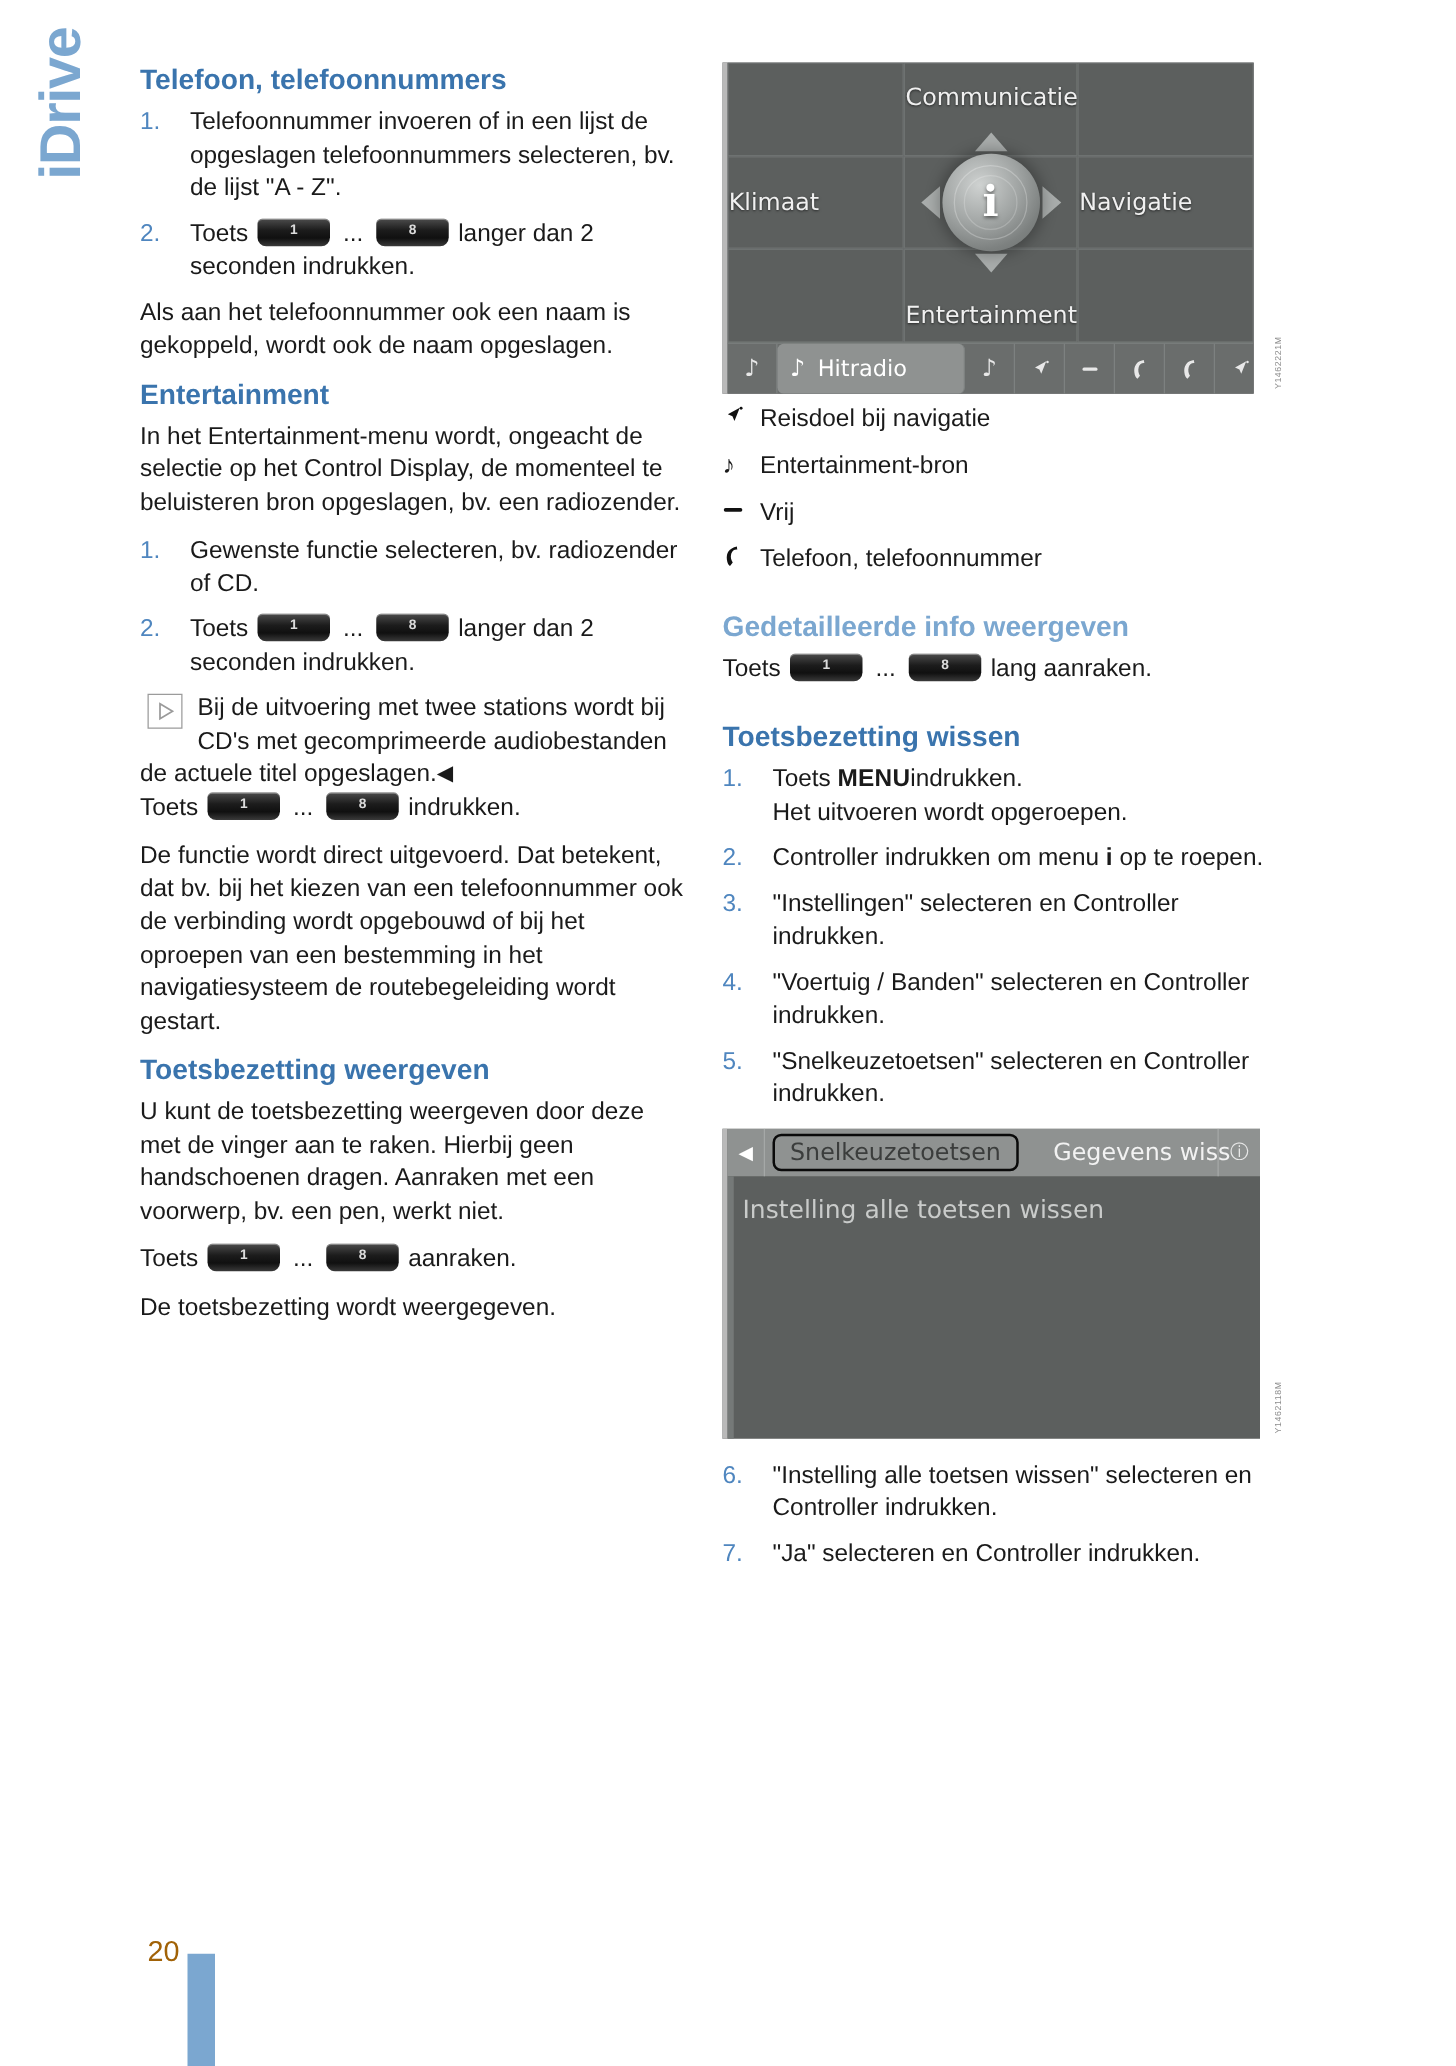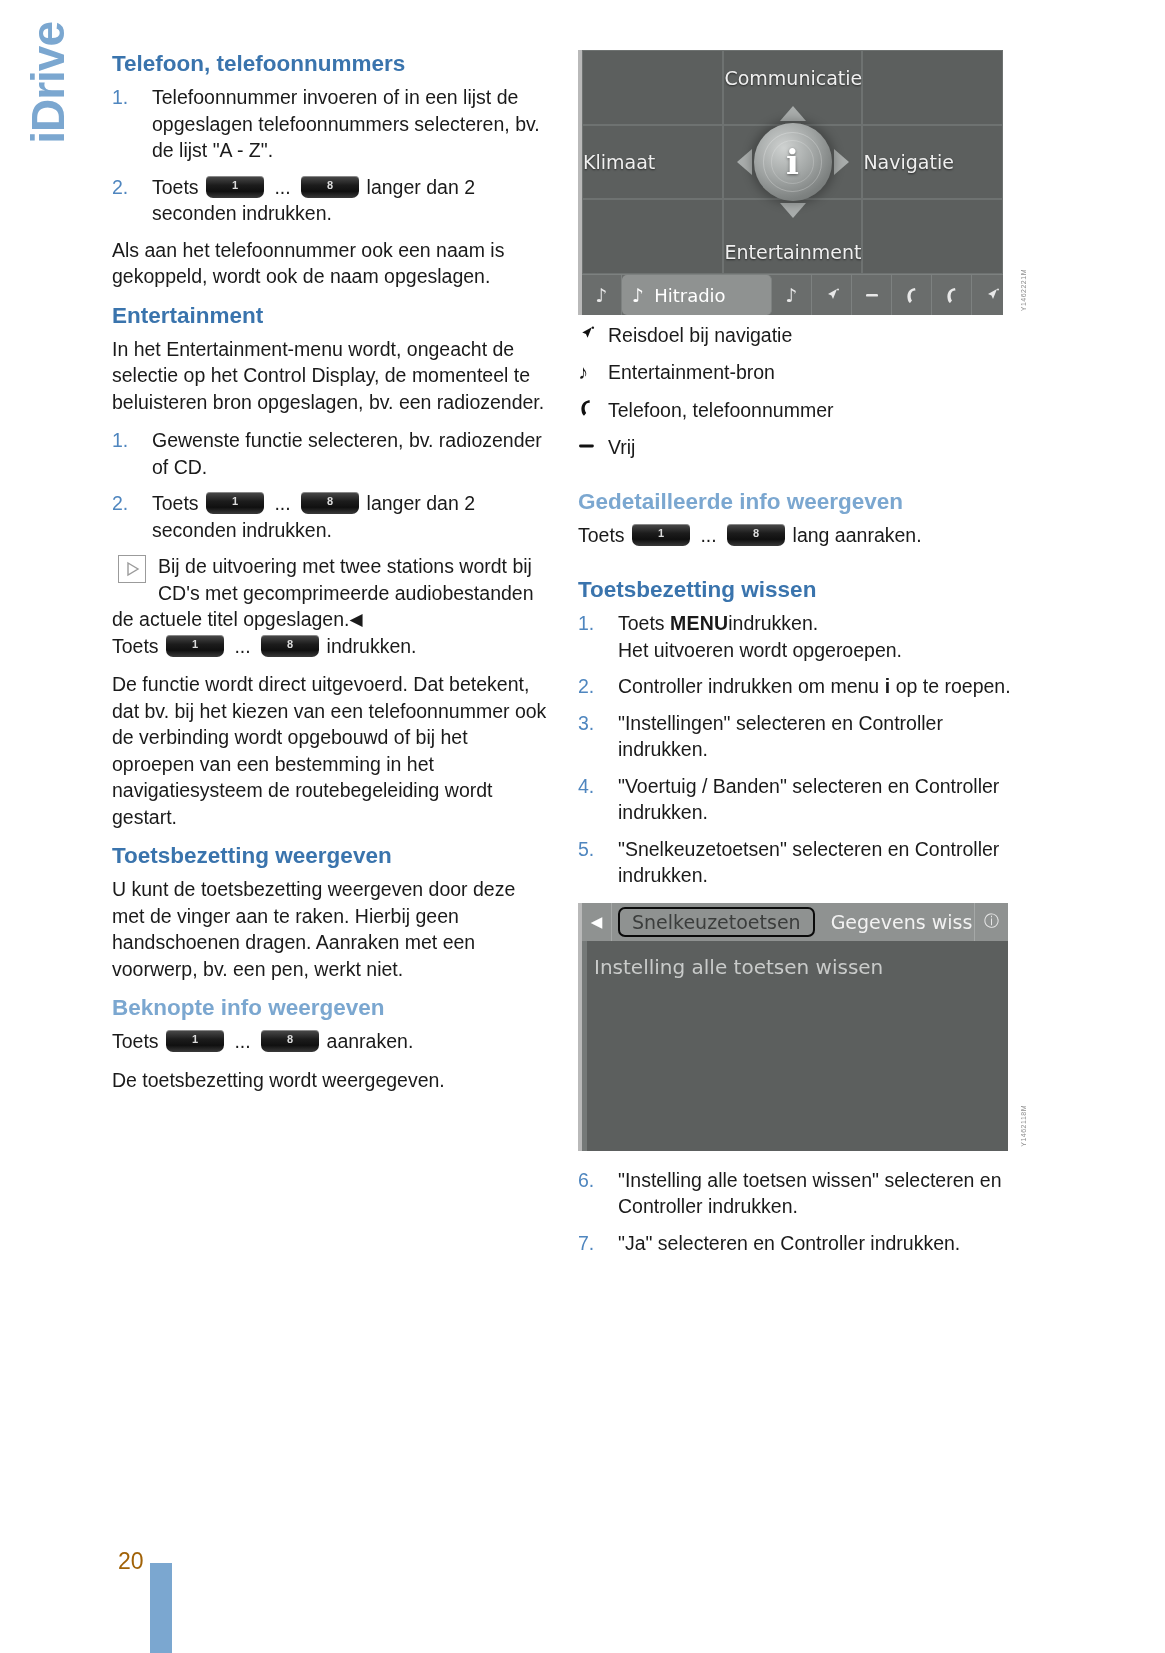--- a/index.html
+++ b/index.html
@@ -190,21 +190,21 @@
   .id2-back{
     width:30px; display:flex; align-items:center; justify-content:center;
     color:#fff; font-size:15px; border-right:1px solid #a5a8a7; height:100%;
   }
   .id2-tab{
     margin-left:6px; padding:2px 12px; border:2.5px solid #0a0a0a;
     border-radius:7px; color:#3b3d3c; font-size:19px;
     font-family:"DejaVu Sans", sans-serif; background:#8f9291;
   }
   .id2-tab2{
-    margin-left:16px; color:#f2f2f2; font-size:19px;
+    margin-left:28px; color:#f2f2f2; font-size:19px;
     font-family:"DejaVu Sans", sans-serif;
   }
   .id2-right{
     position:absolute; right:0; top:0; bottom:0; width:34px;
     border-left:1px solid #a5a8a7; display:flex; align-items:center; justify-content:center;
     color:#e9e9e9; font-size:15px;
   }
   .id2-row{
     position:absolute; left:12px; top:52px;
     color:#c9cbca; font-size:20px; font-family:"DejaVu Sans", sans-serif;
@@ -285,21 +285,20 @@
       <span class="key"><span class="kd">1</span></span>
       <span class="dots">...</span>
       <span class="key"><span class="kd">8</span></span>
       <span>indrukken.</span>
     </p>
     <p class="body">De functie wordt direct uitgevoerd. Dat betekent, dat bv. bij het kiezen van een telefoonnummer ook de verbinding wordt opgebouwd of bij het oproepen van een bestemming in het navigatiesysteem de routebegeleiding wordt gestart.</p>
 
     <h2 class="sec dark gap-top">Toetsbezetting weergeven</h2>
     <p class="body">U kunt de toetsbezetting weergeven door deze met de vinger aan te raken. Hierbij geen handschoenen dragen. Aanraken met een voorwerp, bv. een pen, werkt niet.</p>
 
-    <h2 class="sec light gap-top">Beknopte info weergeven</h2>
     <p class="body">
       <span>Toets</span>
       <span class="key"><span class="kd">1</span></span>
       <span class="dots">...</span>
       <span class="key"><span class="kd">8</span></span>
       <span>aanraken.</span>
     </p>
     <p class="body">De toetsbezetting wordt weergegeven.</p>
   </div>
 
@@ -387,33 +386,33 @@
             </svg>
         </span>
         <span>Reisdoel bij navigatie</span>
       </li>
       <li>
         <span class="lic">♪</span>
         <span>Entertainment-bron</span>
       </li>
       <li>
         <span class="lic">
+          <svg width="19" height="17" viewBox="0 0 18 16">
+              <rect x="1" y="7" width="14" height="2.8" rx="1.3" fill="#111"></rect>
+            </svg>
+        </span>
+        <span>Vrij</span>
+      </li>
+      <li>
+        <span class="lic">
           <svg width="16" height="19" viewBox="0 0 16 18">
               <path d="M11.5 1.6 C5 3 3 7 3.5 12 C3.8 15 5 16.6 6 17.2 L8.2 14.4 C6.9 12.8 6.2 10 7 7.5 C7.8 5.2 9.4 4 11.8 4.2 Z" fill="#111"></path>
             </svg>
         </span>
         <span>Telefoon, telefoonnummer</span>
-      </li>
-      <li>
-        <span class="lic">
-          <svg width="19" height="17" viewBox="0 0 18 16">
-              <rect x="1" y="7" width="14" height="2.8" rx="1.3" fill="#111"></rect>
-            </svg>
-        </span>
-        <span>Vrij</span>
       </li>
     </ul>
 
     <h2 class="sec light" style="margin-top:28px">Gedetailleerde info weergeven</h2>
     <p class="body">
       <span>Toets</span>
       <span class="key"><span class="kd">1</span></span>
       <span class="dots">...</span>
       <span class="key"><span class="kd">8</span></span>
       <span>lang aanraken.</span>

